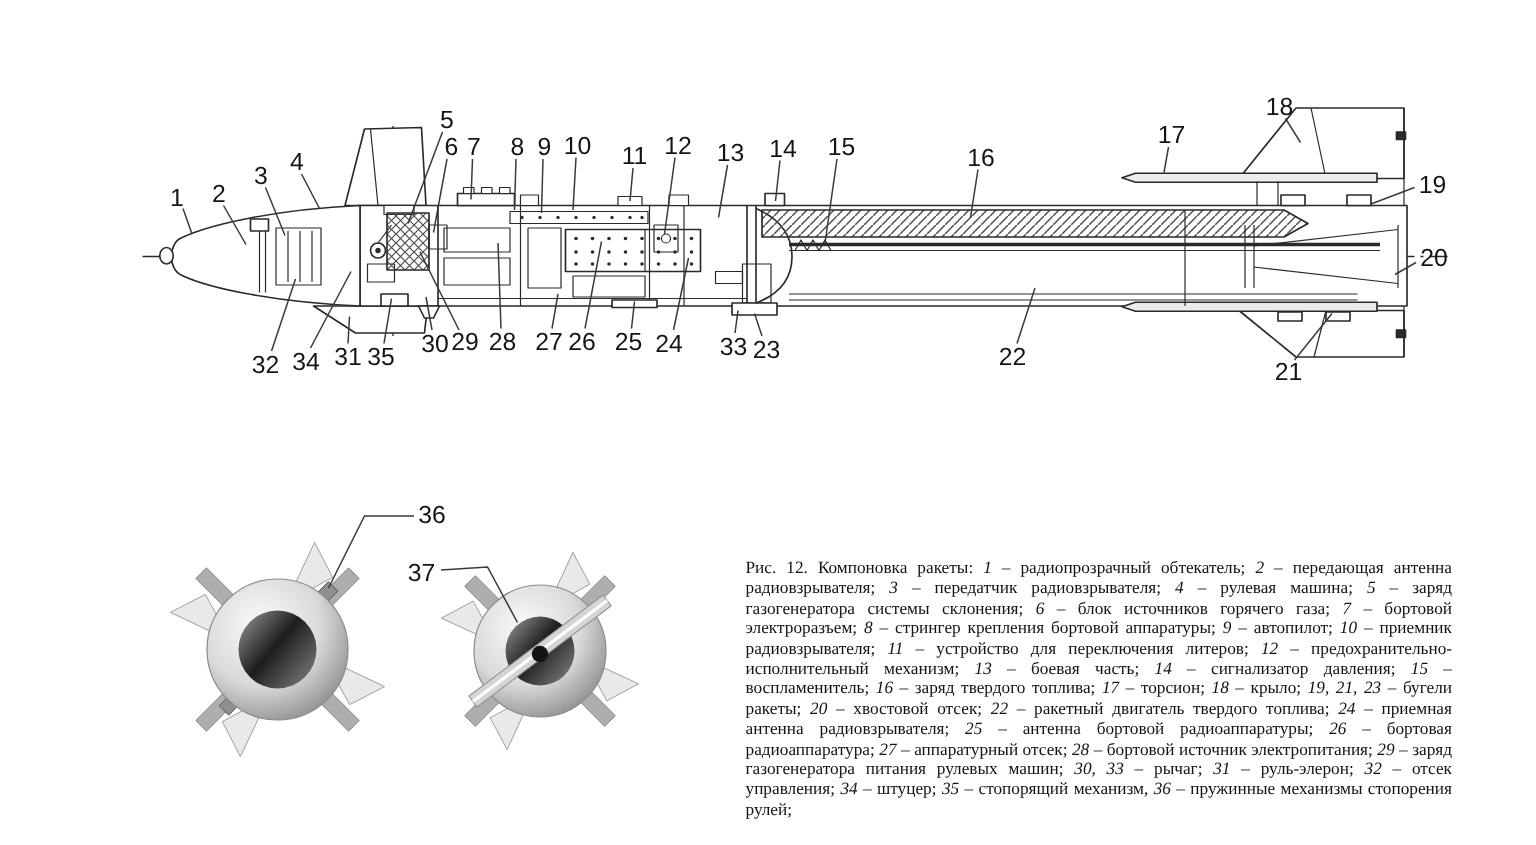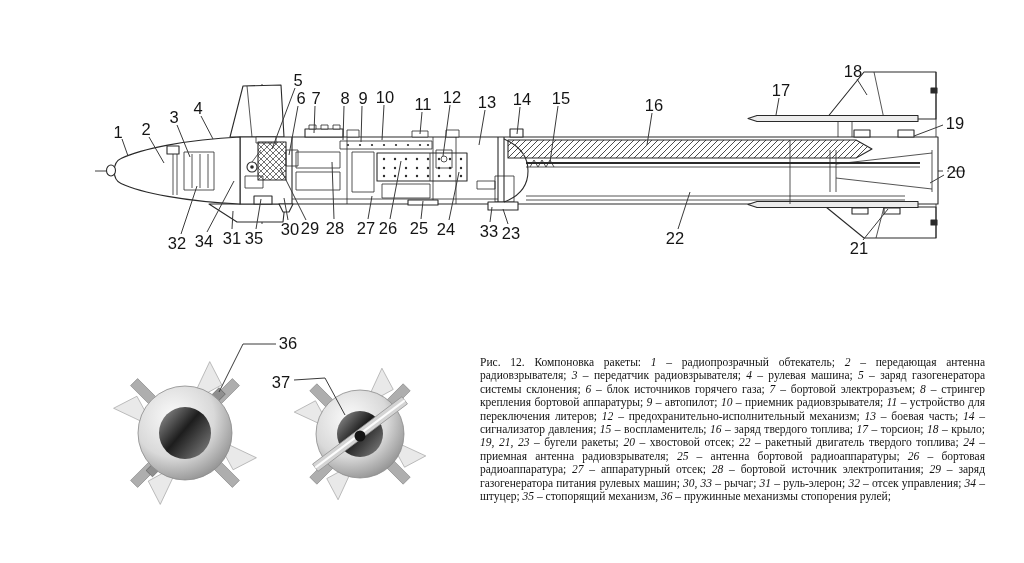--- a/index.html
+++ b/index.html
@@ -5,21 +5,21 @@
   html,body{margin:0;padding:0;background:#fff;}
   .page{position:relative;width:1024px;height:563px;background:#ffffff;overflow:hidden;
         font-family:"Liberation Serif",serif;}
   .page svg{position:absolute;left:0;top:0;}
   .dashdot{stroke-dasharray:12 4 2 4;stroke-width:0.9;}
   .thin{stroke-width:0.8;}
   .leader{fill:none;stroke:#3a3a3a;stroke-width:1;}
   text.callout{font:16.5px "Liberation Sans",sans-serif;fill:#141414;text-anchor:middle;}
   .caption{position:absolute;left:479px;top:355px;width:507px;
            font-family:"Liberation Serif",serif;font-size:11.5px;line-height:13.4px;color:#131313;}
-  .caption p{margin:1px;text-align:justify;}
+  .caption p{margin:18px;text-align:justify;}
   .cap-final{text-align:center;}
   .caption i{font-style:italic;}
 </style>
 </head>
 <body>
 
 <div class="page">
 
 <svg id="diagram" viewBox="0 0 1024 563" width="1024" height="563">
   <defs>

